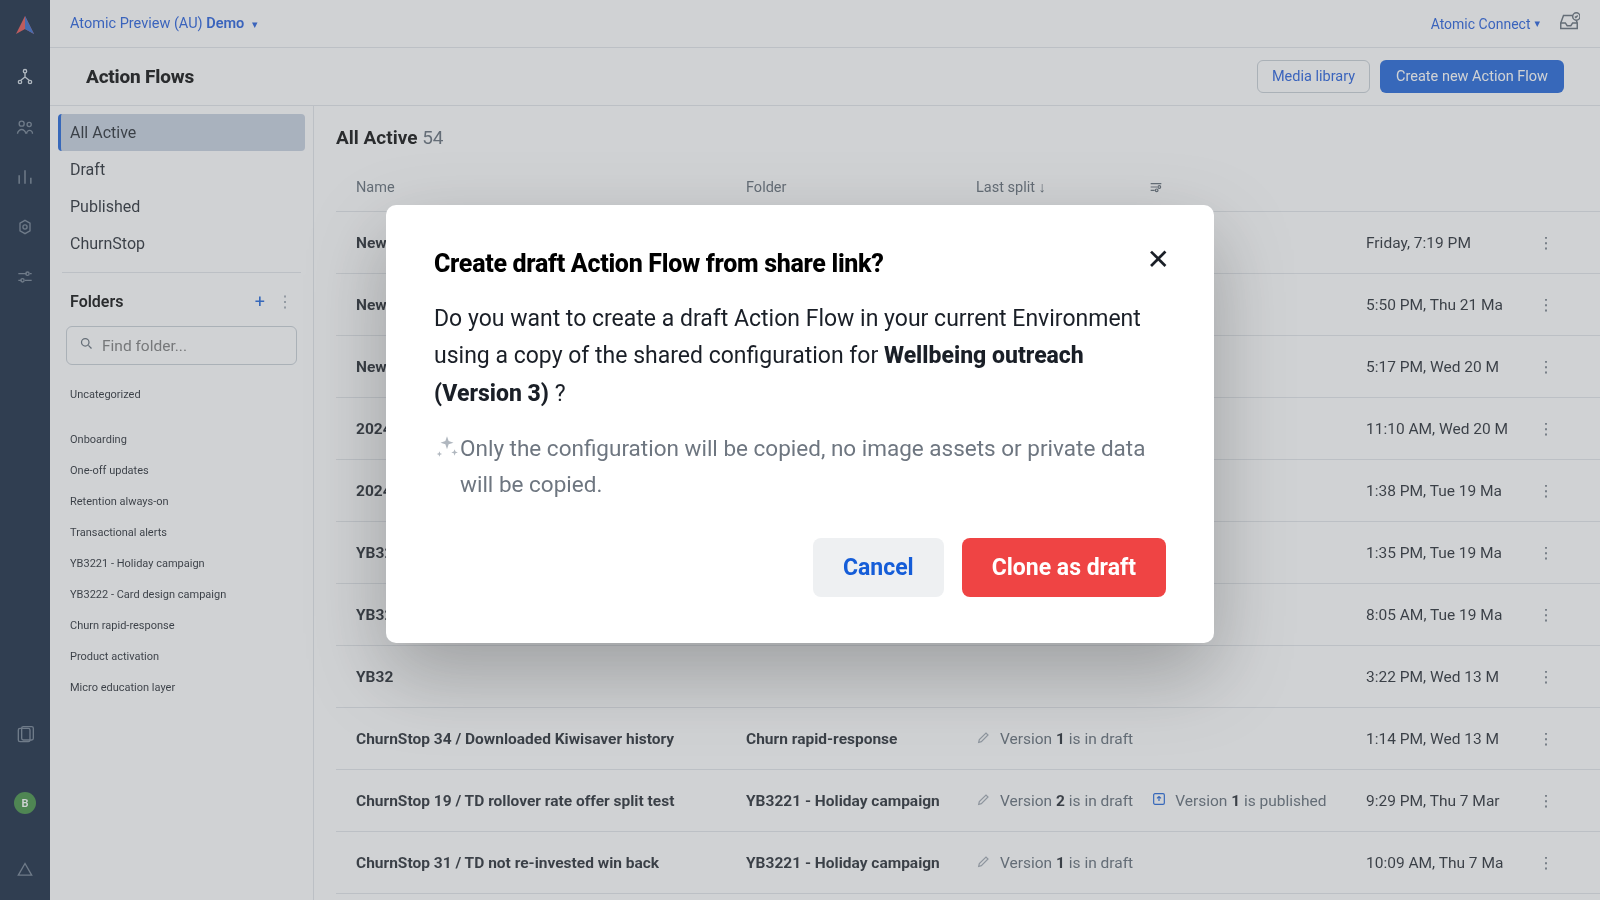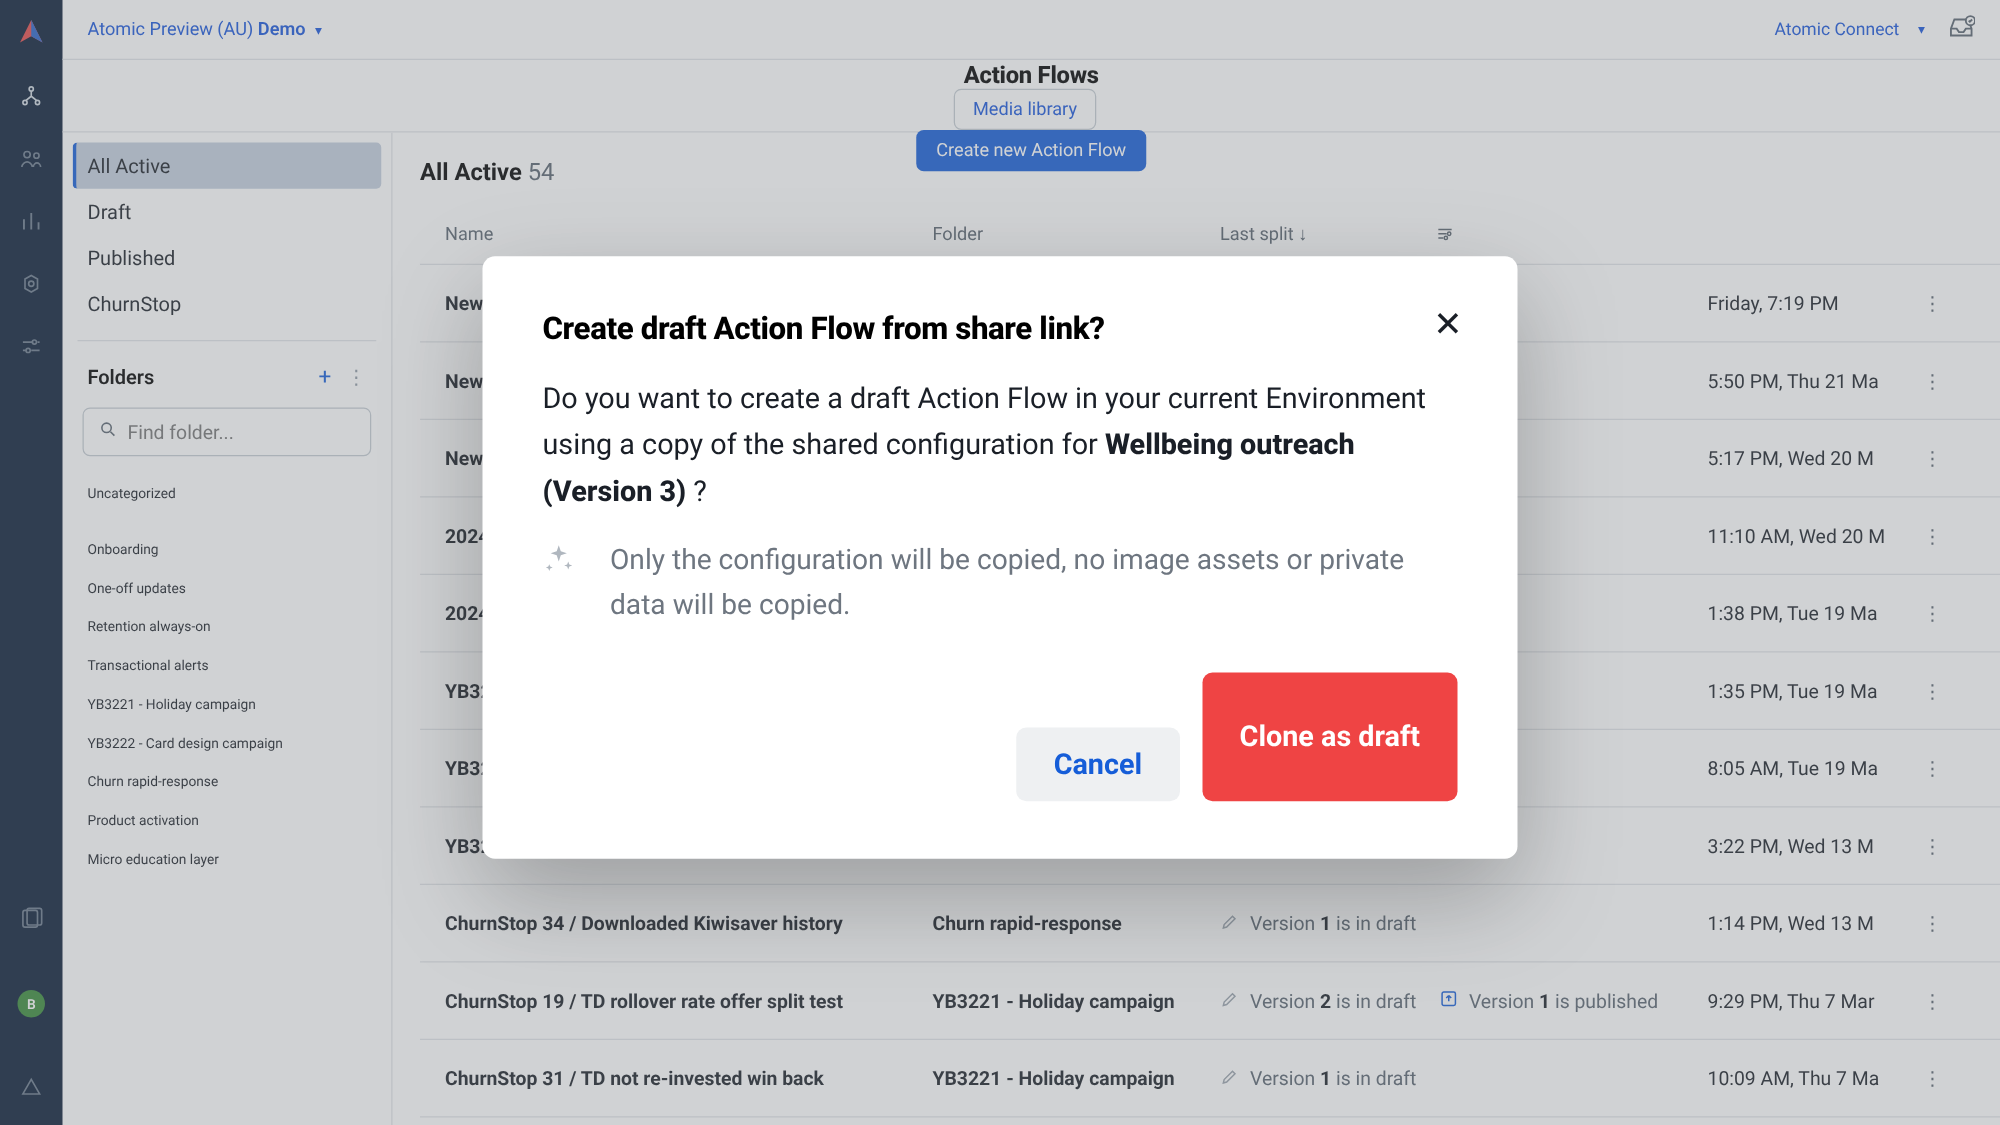--- a/index.html
+++ b/index.html
@@ -18,25 +18,25 @@
 
 
 .main { flex:1; display:flex; flex-direction:column; }
 
 
 .topbar { height:48px; border-bottom:1px solid #e1e4e8; display:flex; align-items:center; padding:0 20px; }
 .crumb { color:#1a56db; font-size:14.5px; font-weight:400; }
 .crumb .demo { font-weight:600; }
 .crumb-chevron { color:#1a56db; margin-left:4px; font-size:11px; }
 .top-spacer { flex:1; }
-.connect { color:#1a56db; font-size:14px; font-weight:400; margin-right:18px; display:flex; align-items:center; gap:15px; }
+.connect { color:#1a56db; font-size:14px; font-weight:400; margin-right:18px; display:flex; align-items:center; gap:4px; }
 .inbox-ico { color:#5a6570; position:relative; }
 
 
-.titlebar { height:58px; display:flex; align-items:center; padding:0 20px; border-bottom:1px solid #e1e4e8;flex-direction:column; }
+.titlebar { height:58px; display:flex; align-items:center; padding:0 36px; border-bottom:1px solid #e1e4e8; }
 .titlebar h1 { font-size:19px; font-weight:800; letter-spacing:-0.2px; }
 .titlebar .spacer { flex:1; }
 .btn-outline { border:1px solid #c5ccd3; background:#fff; color:#1a56db; font-size:14.5px; padding:7px 14px; border-radius:6px; margin-right:10px; cursor:pointer; }
 .btn-primary { border:none; background:#155dd8; color:#fff; font-size:14.5px; padding:8px 16px; border-radius:6px; cursor:pointer; }
 
 
 .body { flex:1; display:flex; overflow:hidden; }
 .sidebar { width:264px; border-right:1px solid #e1e4e8; padding:8px; overflow-y:auto; }
 .side-item { padding:9px 12px; font-size:16px; color:#1a1f27; border-radius:4px; cursor:pointer; }
 .side-item.active { background:#c4cede; font-weight:400; border-left:3px solid #155dd8; padding-left:9px; }
@@ -72,25 +72,25 @@
 .row .edited { width:160px; color:#1a1f27; font-size:15.5px; white-space:nowrap; overflow:hidden; }
 .row .actions { width:40px; text-align:center; color:#5a6570; cursor:pointer; }
 
 
 .overlay { position:fixed; inset:0; background:rgba(120,125,132,0.35); display:flex; align-items:flex-start; justify-content:center; padding-top:205px; }
 .modal { width:828px; background:#fff; border-radius:10px; padding:44px 48px 46px; box-shadow:0 30px 80px rgba(0,0,0,0.25); position:relative; }
 .modal h2 { font-size:25px; font-weight:800; letter-spacing:-0.3px; margin-bottom:22px; }
 .modal .close { position:absolute; top:38px; right:44px; font-size:28px; cursor:pointer; color:#1a1f27; }
 .modal p.lead { font-size:23px; line-height:1.62; color:#1a1f27; margin-bottom:18px; }
 .modal p.lead b { font-weight:800; }
-.modal .note { display:flex; gap:28px; margin-bottom:36px; }
+.modal .note { display:flex; gap:0; margin-bottom:36px; }
 .modal .note .spark { color:#b0b7bf; margin-top:4px; flex-shrink:0; }
 .modal .note .txt { font-size:22.5px; line-height:1.6; color:#6e7680; }
 .modal .actions { display:flex; justify-content:flex-end; gap:18px; }
-.modal .btn-cancel { background:#eef0f2; color:#155dd8; border:none; font-size:23px; font-weight:700; padding:16px 30px; border-radius:8px; cursor:pointer;margin-top:44px; }
+.modal .btn-cancel { background:#eef0f2; color:#155dd8; border:none; font-size:23px; font-weight:700; padding:16px 30px; border-radius:8px; cursor:pointer; }
 .modal .btn-clone { background:#ef4444; color:#fff; border:none; font-size:23px; font-weight:700; padding:16px 30px; border-radius:8px; cursor:pointer; }
 </style>
 </head>
 <body>
 
 <div class="app">
 
   <div class="rail">
     <div class="logo">
       <svg viewBox="0 0 24 24" width="24" height="24">

